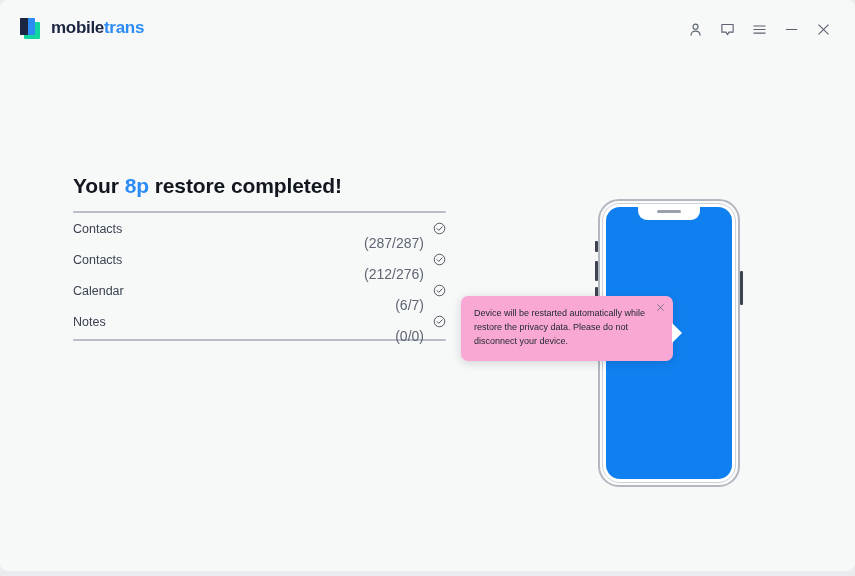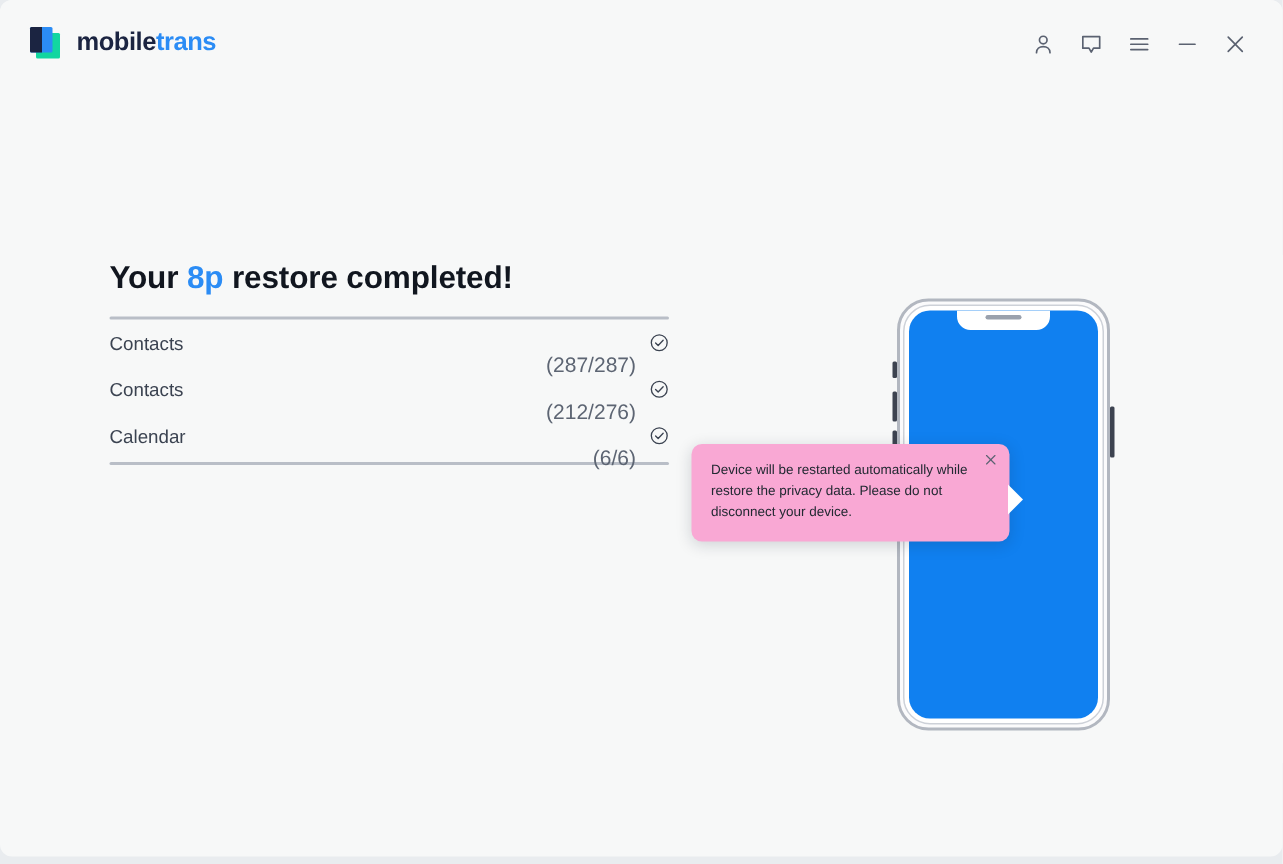--- a/index.html
+++ b/index.html
@@ -351,30 +351,42 @@
                 <circle cx="8" cy="8" r="6.5"></circle>
                 <path d="M5 8.2l2.1 2.1L11.2 6" stroke-linecap="round" stroke-linejoin="round"></path>
               </svg>
             </span>
           </span>
         </div>
 
         <div class="list-row">
           <span class="row-label">Calendar</span>
           <span class="row-right">
-            <span class="row-count">(6/6)</span>
+            <span class="row-count">(6/7)</span>
             <span>
               <svg class="check-icon" width="13" height="13" viewBox="0 0 16 16" fill="none" stroke="#3b4351" stroke-width="1.1">
                 <circle cx="8" cy="8" r="6.5"></circle>
                 <path d="M5 8.2l2.1 2.1L11.2 6" stroke-linecap="round" stroke-linejoin="round"></path>
               </svg>
             </span>
           </span>
         </div>
 
+        <div class="list-row">
+          <span class="row-label">Notes</span>
+          <span class="row-right">
+            <span class="row-count">(0/0)</span>
+            <span>
+              <svg class="check-icon" width="13" height="13" viewBox="0 0 16 16" fill="none" stroke="#3b4351" stroke-width="1.1">
+                <circle cx="8" cy="8" r="6.5"></circle>
+                <path d="M5 8.2l2.1 2.1L11.2 6" stroke-linecap="round" stroke-linejoin="round"></path>
+              </svg>
+            </span>
+          </span>
+        </div>
 
       </div>
       <div class="rule bottom"></div>
     </div>
 
     <div class="phone">
       <div class="phone-frame"></div>
       <div class="phone-inner"></div>
       <div class="phone-screen">
         <div class="notch">

